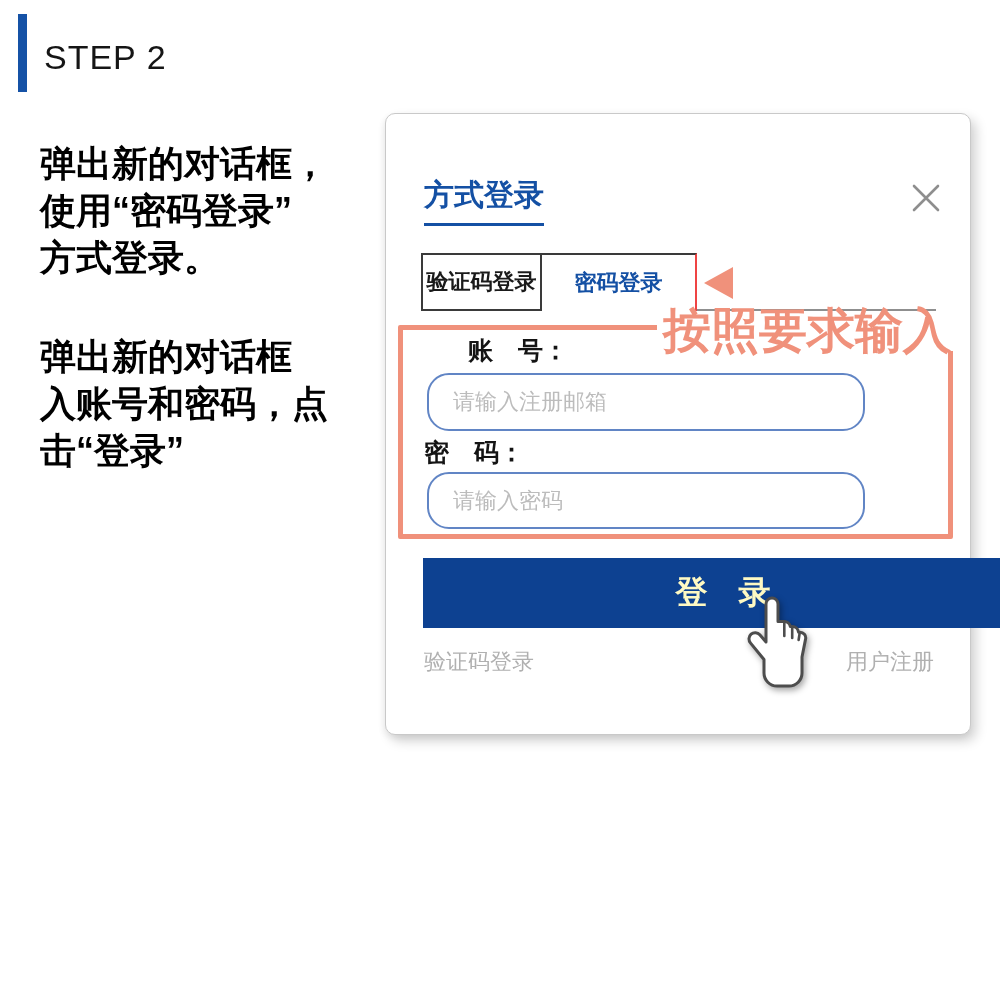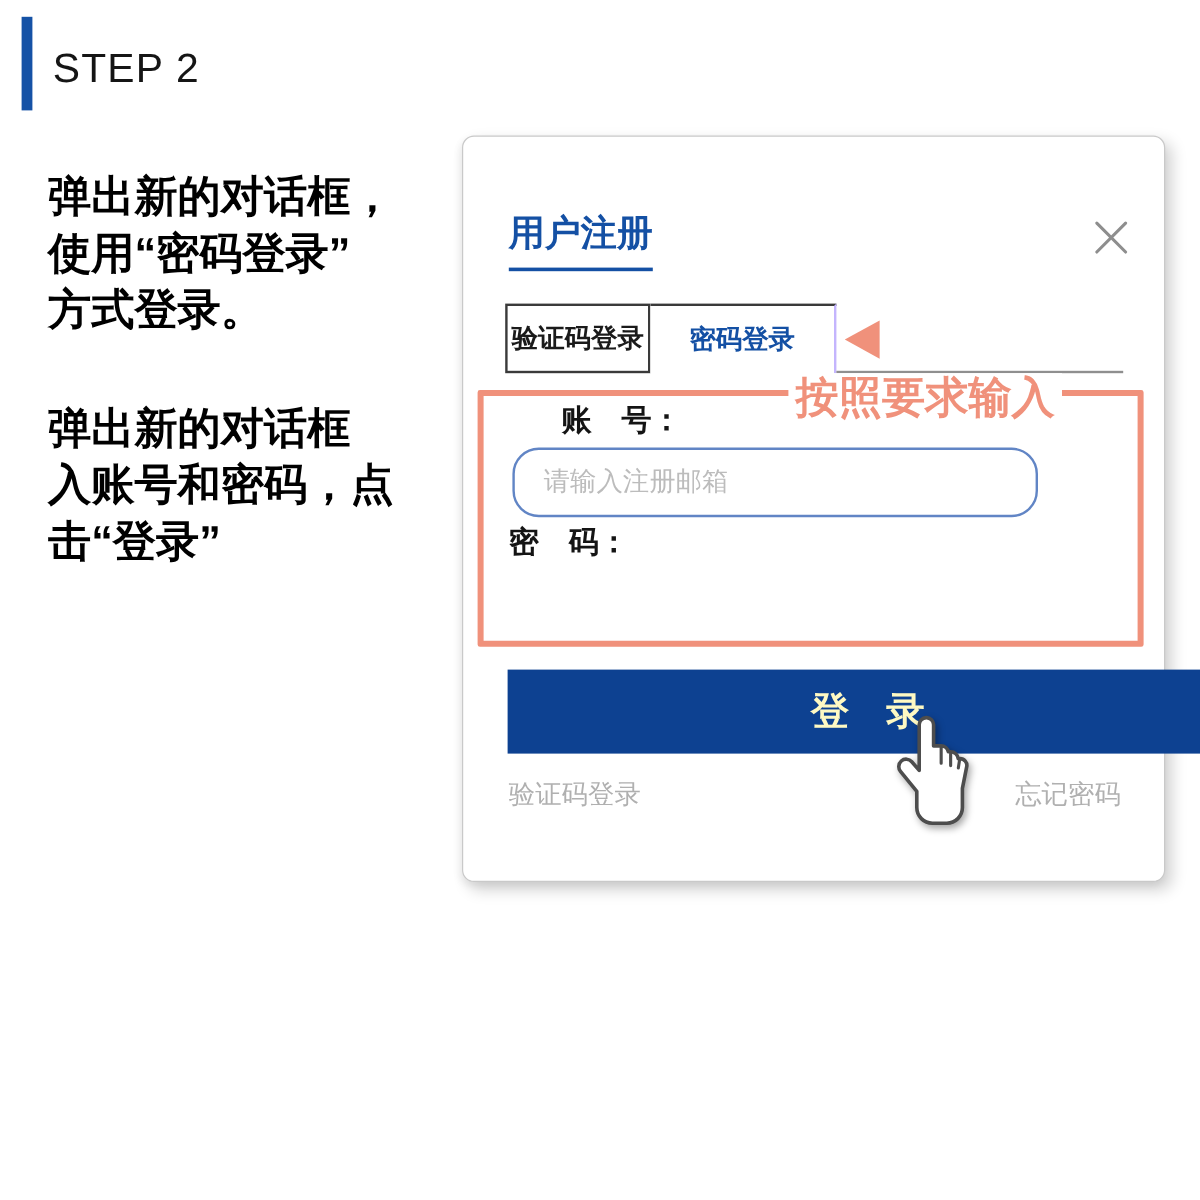--- a/index.html
+++ b/index.html
@@ -20,39 +20,39 @@
           border:1px solid #c9c9c9;border-radius:10px;box-sizing:border-box;
           box-shadow:5px 6px 12px rgba(0,0,0,.18), -2px 3px 6px rgba(0,0,0,.05);}
   .dialog-title{position:absolute;left:38px;top:64px;font-size:30px;line-height:34px;
                 font-weight:700;color:#1450a4;padding-bottom:11px;border-bottom:3px solid #1450a4;}
   .close-btn{position:absolute;left:522px;top:66px;width:36px;height:36px;cursor:pointer;}
 
   .tabs{position:absolute;left:35px;top:139px;right:34px;height:58px;display:flex;}
   .tab{display:flex;align-items:center;justify-content:center;box-sizing:border-box;
        font-size:22px;cursor:pointer;background:#fff;}
   .tab-inactive{width:121px;border:2px solid #3a3a3a;font-weight:600;color:#1a1a1a;}
-  .tab-active{width:155px;border-top:2px solid #3a3a3a;border-right:2px solid #c4b5fd;
+  .tab-active{width:155px;border-top:2px solid #3a3a3a;border-right:2px solid #ef4444;
               font-weight:700;color:#1450a4;}
   .tab-line{flex:1;height:56px;border-bottom:2px solid #8f8f8f;}
 
   .annotation-arrow{position:absolute;left:318px;top:153px;width:0;height:0;
                     border-top:16px solid transparent;border-bottom:16px solid transparent;
                     border-right:29px solid #f0917b;}
   .highlight-box{position:absolute;left:12px;top:211px;width:545px;height:204px;
                  border:5px solid #f0917b;border-radius:2px;box-sizing:content-box;}
   .annotation-label{position:absolute;left:271px;top:197px;background:#fff;padding:0 6px;
-                    font-size:36px;line-height:40px;font-weight:700;color:#f0917b;white-space:nowrap;}
+                    font-size:48px;line-height:40px;font-weight:700;color:#f0917b;white-space:nowrap;}
 
   .field-label{position:absolute;left:38px;font-size:25px;line-height:30px;font-weight:600;color:#141414;}
   .label-account{top:221px;margin-left:44px;}
   .label-password{top:323px;}
   .text-input{position:absolute;left:41px;width:438px;height:58px;box-sizing:border-box;
               border:2px solid #6185c5;border-radius:22px;padding:0 20px 0 24px;
               font-size:22px;color:#333;background:#fff;outline:none;
-              font-family:Liberation Mono, monospace;}
+              font-family:Liberation Sans, sans-serif;}
   .text-input::placeholder{color:#bcbcbc;opacity:1;}
   .input-account{top:259px;}
   .input-password{top:358px;height:57px;}
 
   .login-btn{position:absolute;left:37px;top:444px;width:600px;height:70px;background:#0d4191;
              border:none;color:#fef9c3;font-size:32px;font-weight:600;word-spacing:22px;
              cursor:pointer;font-family:"Liberation Sans","DejaVu Sans",sans-serif;}
   .foot-link{position:absolute;top:533px;font-size:22px;color:#b0b0b0;cursor:pointer;}
   .link-forgot{left:38px;}
   .link-register{right:36px;}
@@ -67,21 +67,21 @@
 <div class="step-title">STEP 2</div>
 <div class="para para1">弹出新的对话框，
 使用“密码登录”
 方式登录。</div>
 <div class="para para2">弹出新的对话框
 入账号和密码，点
 击“登录”</div>
 
 <div class="dialog">
 
-  <div class="dialog-title">用户注册</div>
+  <div class="dialog-title">方式登录</div>
 
   <div class="close-btn">
     <svg width="36" height="36" viewBox="0 0 36 36">
       <path d="M6 6 L30 30 M30 6 L6 30" stroke="#8e8e8e" stroke-width="2.6" stroke-linecap="round" fill="none"></path>
     </svg>
   </div>
 
   <div class="tabs">
     <div class="tab tab-inactive">
       <span>验证码登录</span>
@@ -94,25 +94,26 @@
 
   <div class="annotation-arrow"></div>
 
   <div class="highlight-box"></div>
   <div class="annotation-label">按照要求输入</div>
 
   <div class="field-label label-account">账　号：</div>
   <input class="text-input input-account" type="text" placeholder="请输入注册邮箱" style="">
 
   <div class="field-label label-password">密　码：</div>
+  <input class="text-input input-password" type="text" placeholder="请输入密码" style="">
 
   <button class="login-btn">登 录</button>
 
   <div class="foot-link link-forgot">验证码登录</div>
-  <div class="foot-link link-register">忘记密码</div>
+  <div class="foot-link link-register">用户注册</div>
 
   <div class="hand-cursor">
     <svg width="64" height="100" viewBox="0 0 64 100">
       <path d="M26 3 C22.7 3 20 5.7 20 9 L20 47 L13.8 39.8
                C11.6 37.2 7.6 36.9 5.1 39.2 C2.6 41.4 2.3 45.3 4.4 47.9
                L18 64.5 L18 78 C18 85.2 23.8 91 31 91 L43 91
                C50.2 91 56 85.2 56 78 L56 62 L59.6 43.9
                C60.3 40.4 57.6 37.2 54 37.2 L52.5 37.2
                C52.2 34 49.5 31.5 46.2 31.5 L44.3 31.5
                C43.7 28.7 41.2 26.6 38.3 26.6 L32 26.6 L32 9

